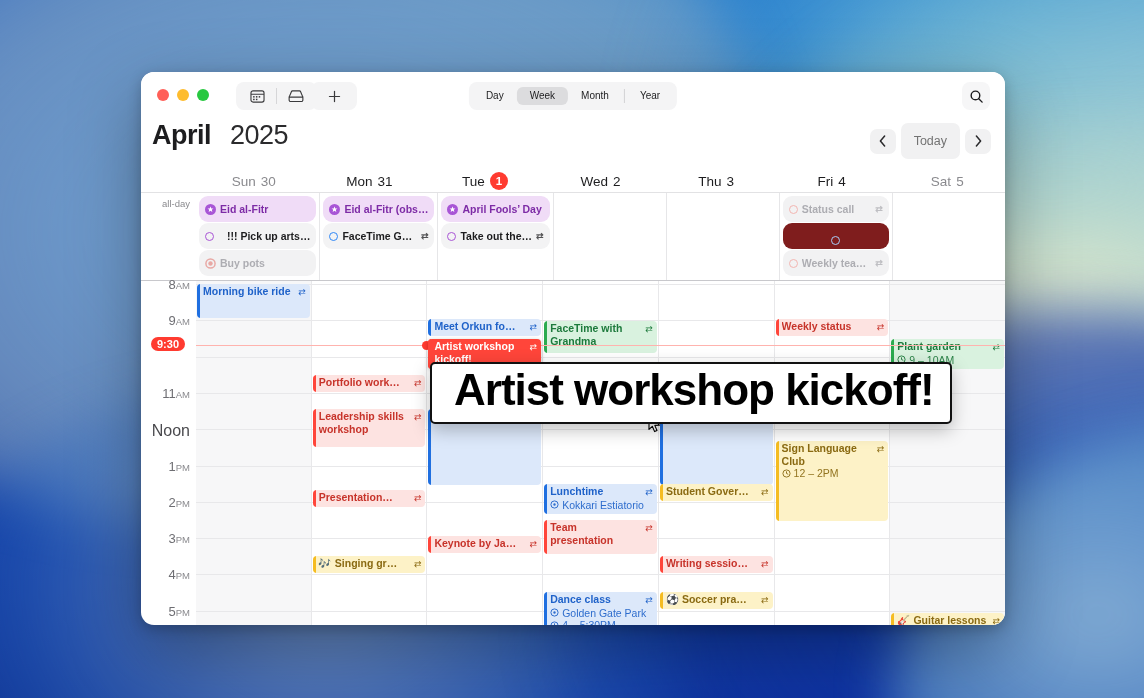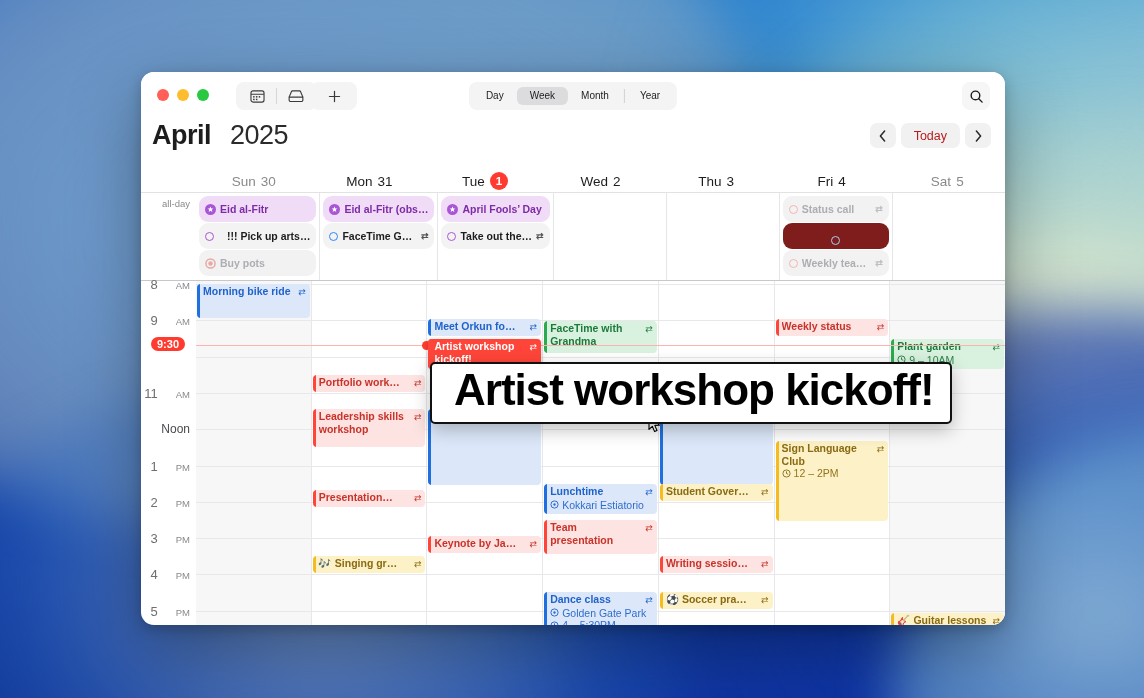--- a/index.html
+++ b/index.html
@@ -66,21 +66,21 @@
     position:absolute; right:15px; top:10px; width:28px; height:28px;
     border-radius:8px; background:#f6f6f7; display:flex; align-items:center; justify-content:center;
   }
   
   .header2 { position:relative; height:50px; }
   .month-title { position:absolute; left:11px; top:0; font-size:27px; letter-spacing:-.5px; color:#1d1d1f; }
   .month-title b { font-weight:700; }
   .month-title span { font-weight:400; color:#2b2b2d;margin-left:12px; }
   .nav { position:absolute; right:14px; top:3px; display:flex; align-items:center; gap:5px; }
   .nav-btn { width:26px; height:25px; border-radius:7px; background:#f1f1f2; display:flex; align-items:center; justify-content:center; color:#333; font-size:13px; }
-  .nav-today { height:25px; border-radius:7px; background:#f1f1f2; padding:0 13px; display:flex; align-items:center; font-size:12.5px; color:#b91c1c; }
+  .nav-today { height:36px; border-radius:7px; background:#f1f1f2; padding:0 13px; display:flex; align-items:center; font-size:12.5px; color:#737373; }
 
   
   #cal { position:absolute; left:0; top:98px; right:0; bottom:0; }
   .daynames { display:flex; height:22px; padding-left:55px; }
   .dayname { flex:1; display:flex; align-items:center; justify-content:center; gap:5px;
              font-size:13.5px; color:#1d1d1f; }
   .dayname.dim { color:#8a8a8e; }
   .badge-today { background:#ff3b30; color:#fff; border-radius:50%; width:18px; height:18px;
                  display:flex; align-items:center; justify-content:center; font-size:11.5px; font-weight:600; }
 
@@ -93,22 +93,22 @@
   .ad-ev { display:flex; align-items:center; gap:4px; border-radius:9px; padding:13px 6px;
            font-size:10.5px; font-weight:700; margin-bottom:1px; height:17px; overflow:hidden; white-space:nowrap; }
   .ad-ev .txt { flex:1; overflow:hidden; text-overflow:ellipsis; }
   .star { width:11px; height:11px; flex:0 0 11px; }
   .circ { width:9px; height:9px; flex:0 0 9px; border-radius:50%; border:1.6px solid; }
   .rep { font-size:9px; opacity:.75; }
 
   .grid-wrap { position:relative; height:358px; display:flex; }
   .time-gutter { width:55px; flex:0 0 55px; position:relative; }
   .tick { position:absolute; right:6px; transform:translateY(-7px); font-size:13px; color:#6e6e73; white-space:nowrap; }
-  .tick .sm { font-size:9.5px; color:#8a8a8e; margin-left:18px; }
-  .tick.noon { font-size:12px; color:#4a4a4e; }
+  .tick .sm { font-size:9.5px; color:#8a8a8e; margin-left:0; }
+  .tick.noon { font-size:16px; color:#4a4a4e; }
   .cols { flex:1; position:relative; display:flex; }
   .dcol { flex:1; position:relative; border-left:1px solid #e8e8ea; }
   .dcol:first-child { border-left:none; }
   .dcol.weekend { background:#f7f7f8; }
   .hline { position:absolute; left:0; right:0; height:1px; background:#e8e8ea; }
 
   .ev { position:absolute; left:1px; right:1px; border-radius:4px; overflow:hidden;
         font-size:10.5px; line-height:12.5px; padding:1px 4px 1px 6px; }
   .ev::before { content:""; position:absolute; left:0; top:0; bottom:0; width:3px; }
   .ev .row1 { display:flex; align-items:flex-start; gap:3px; }

